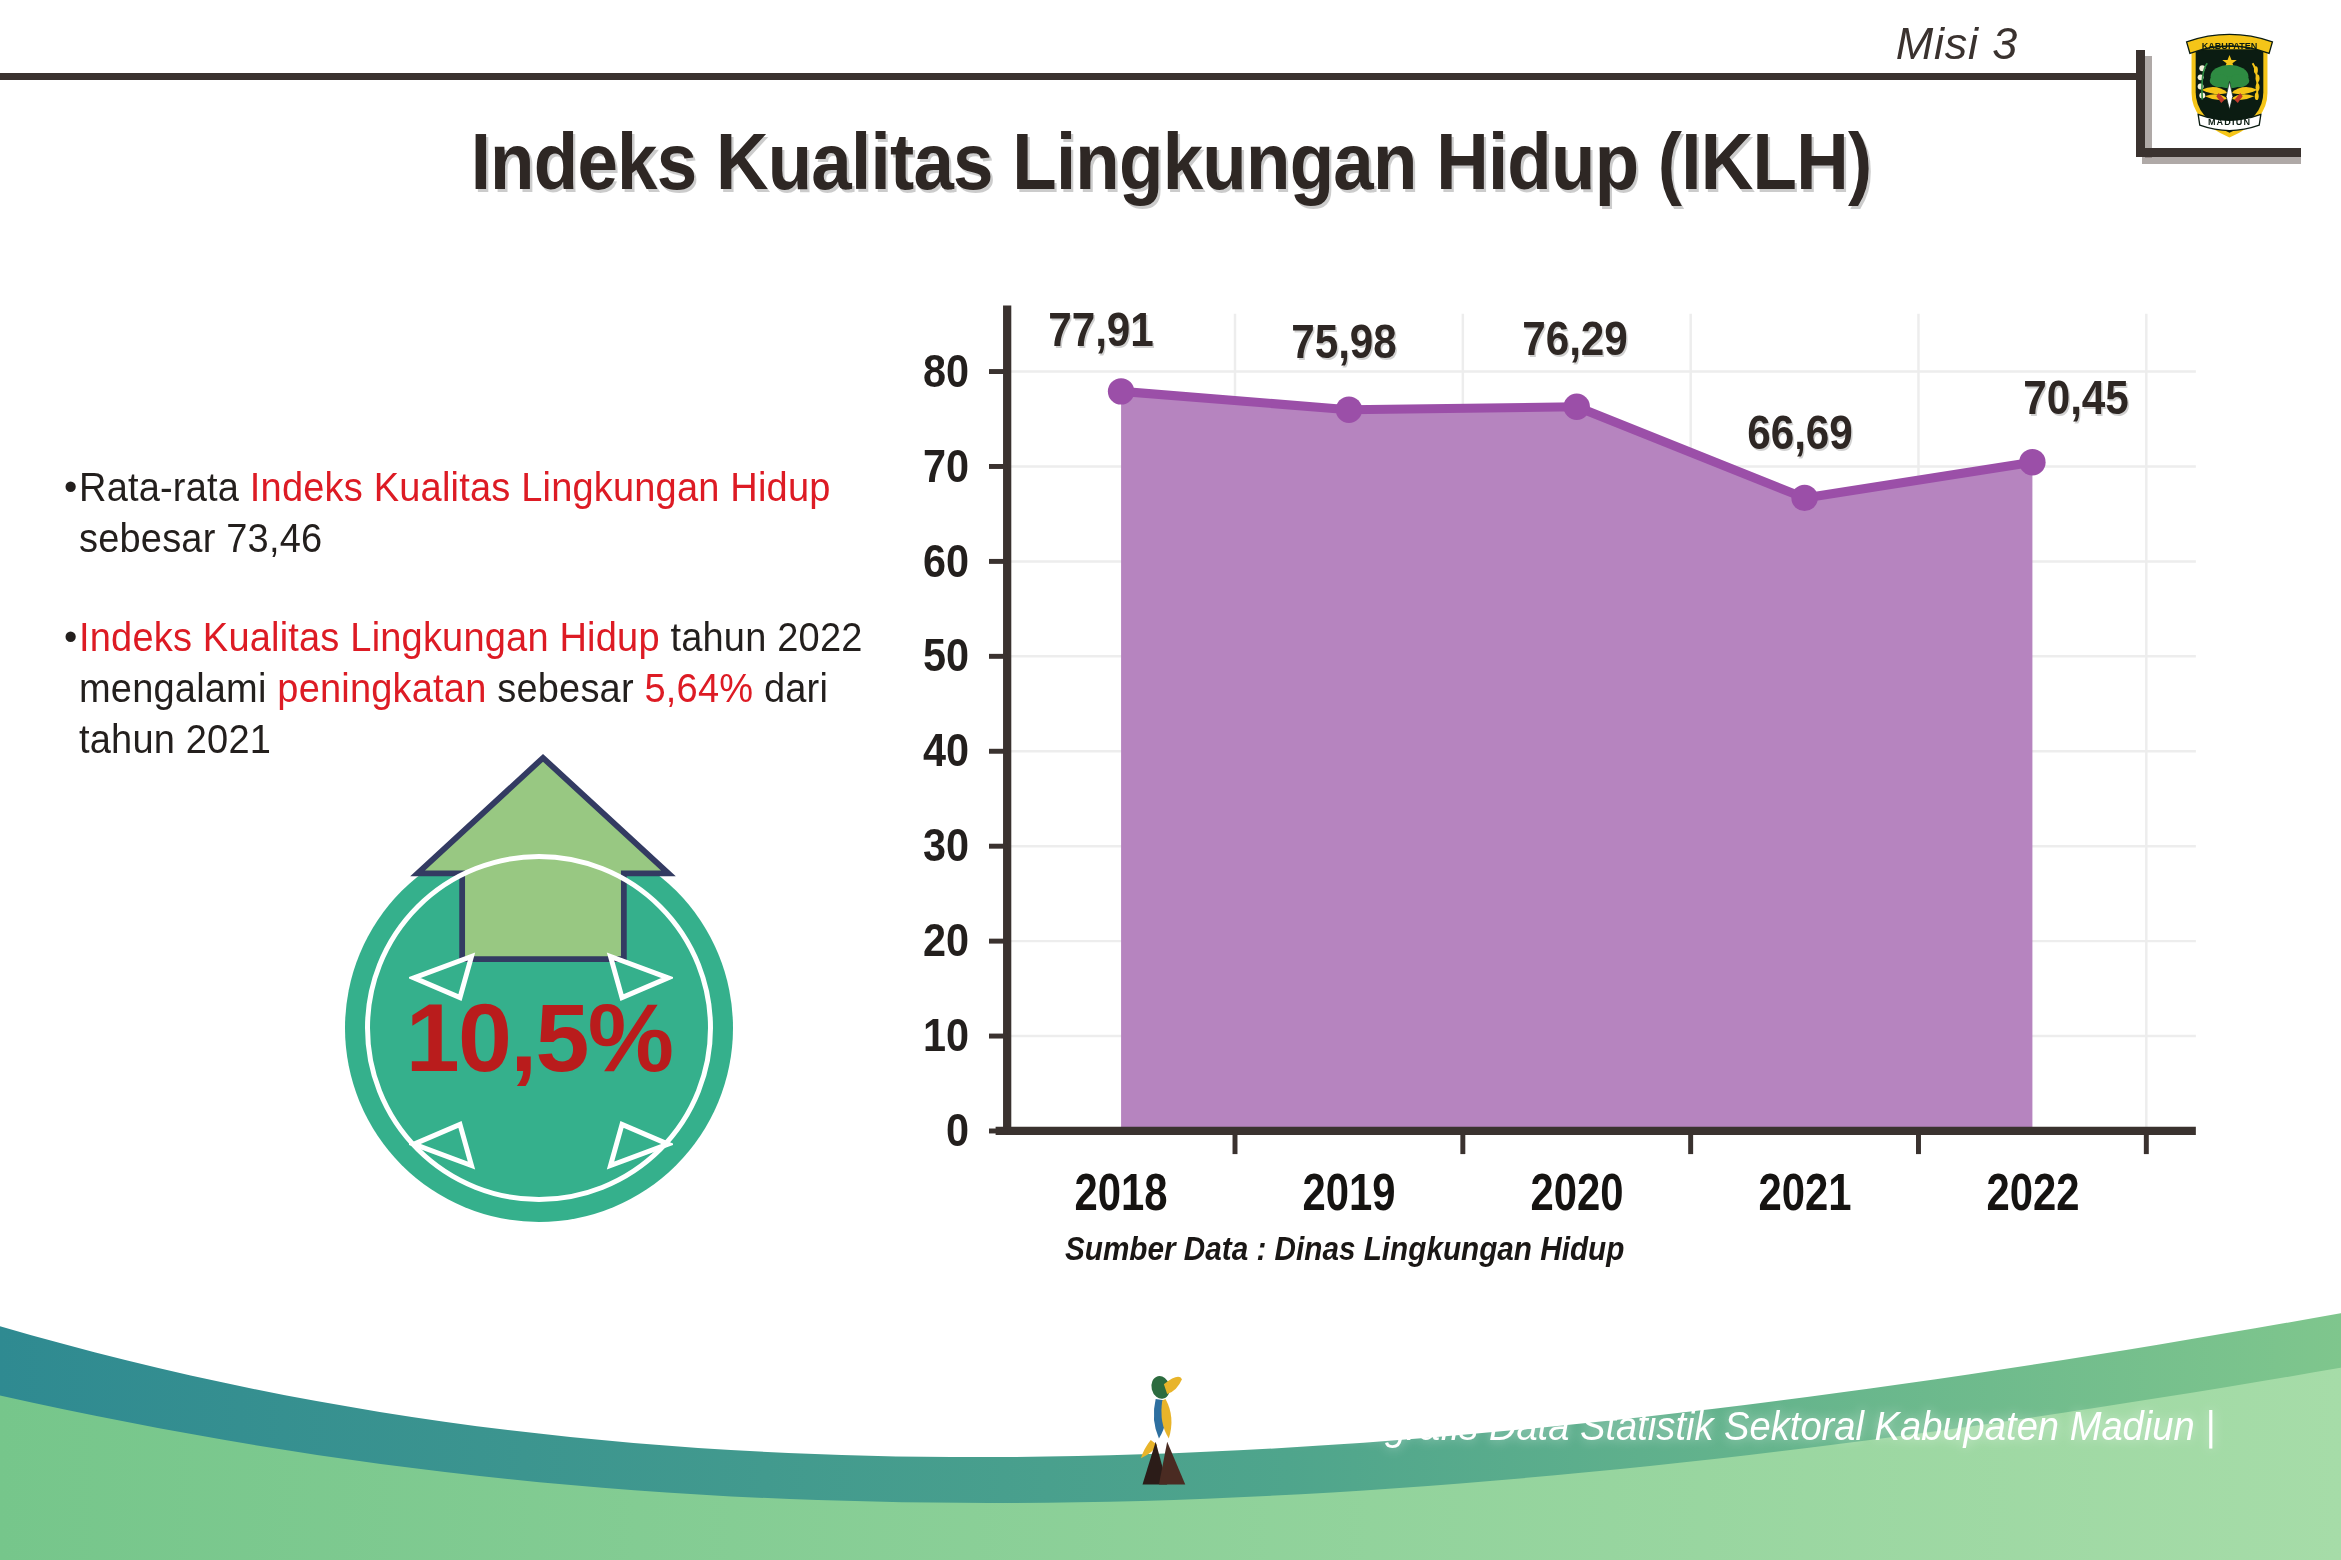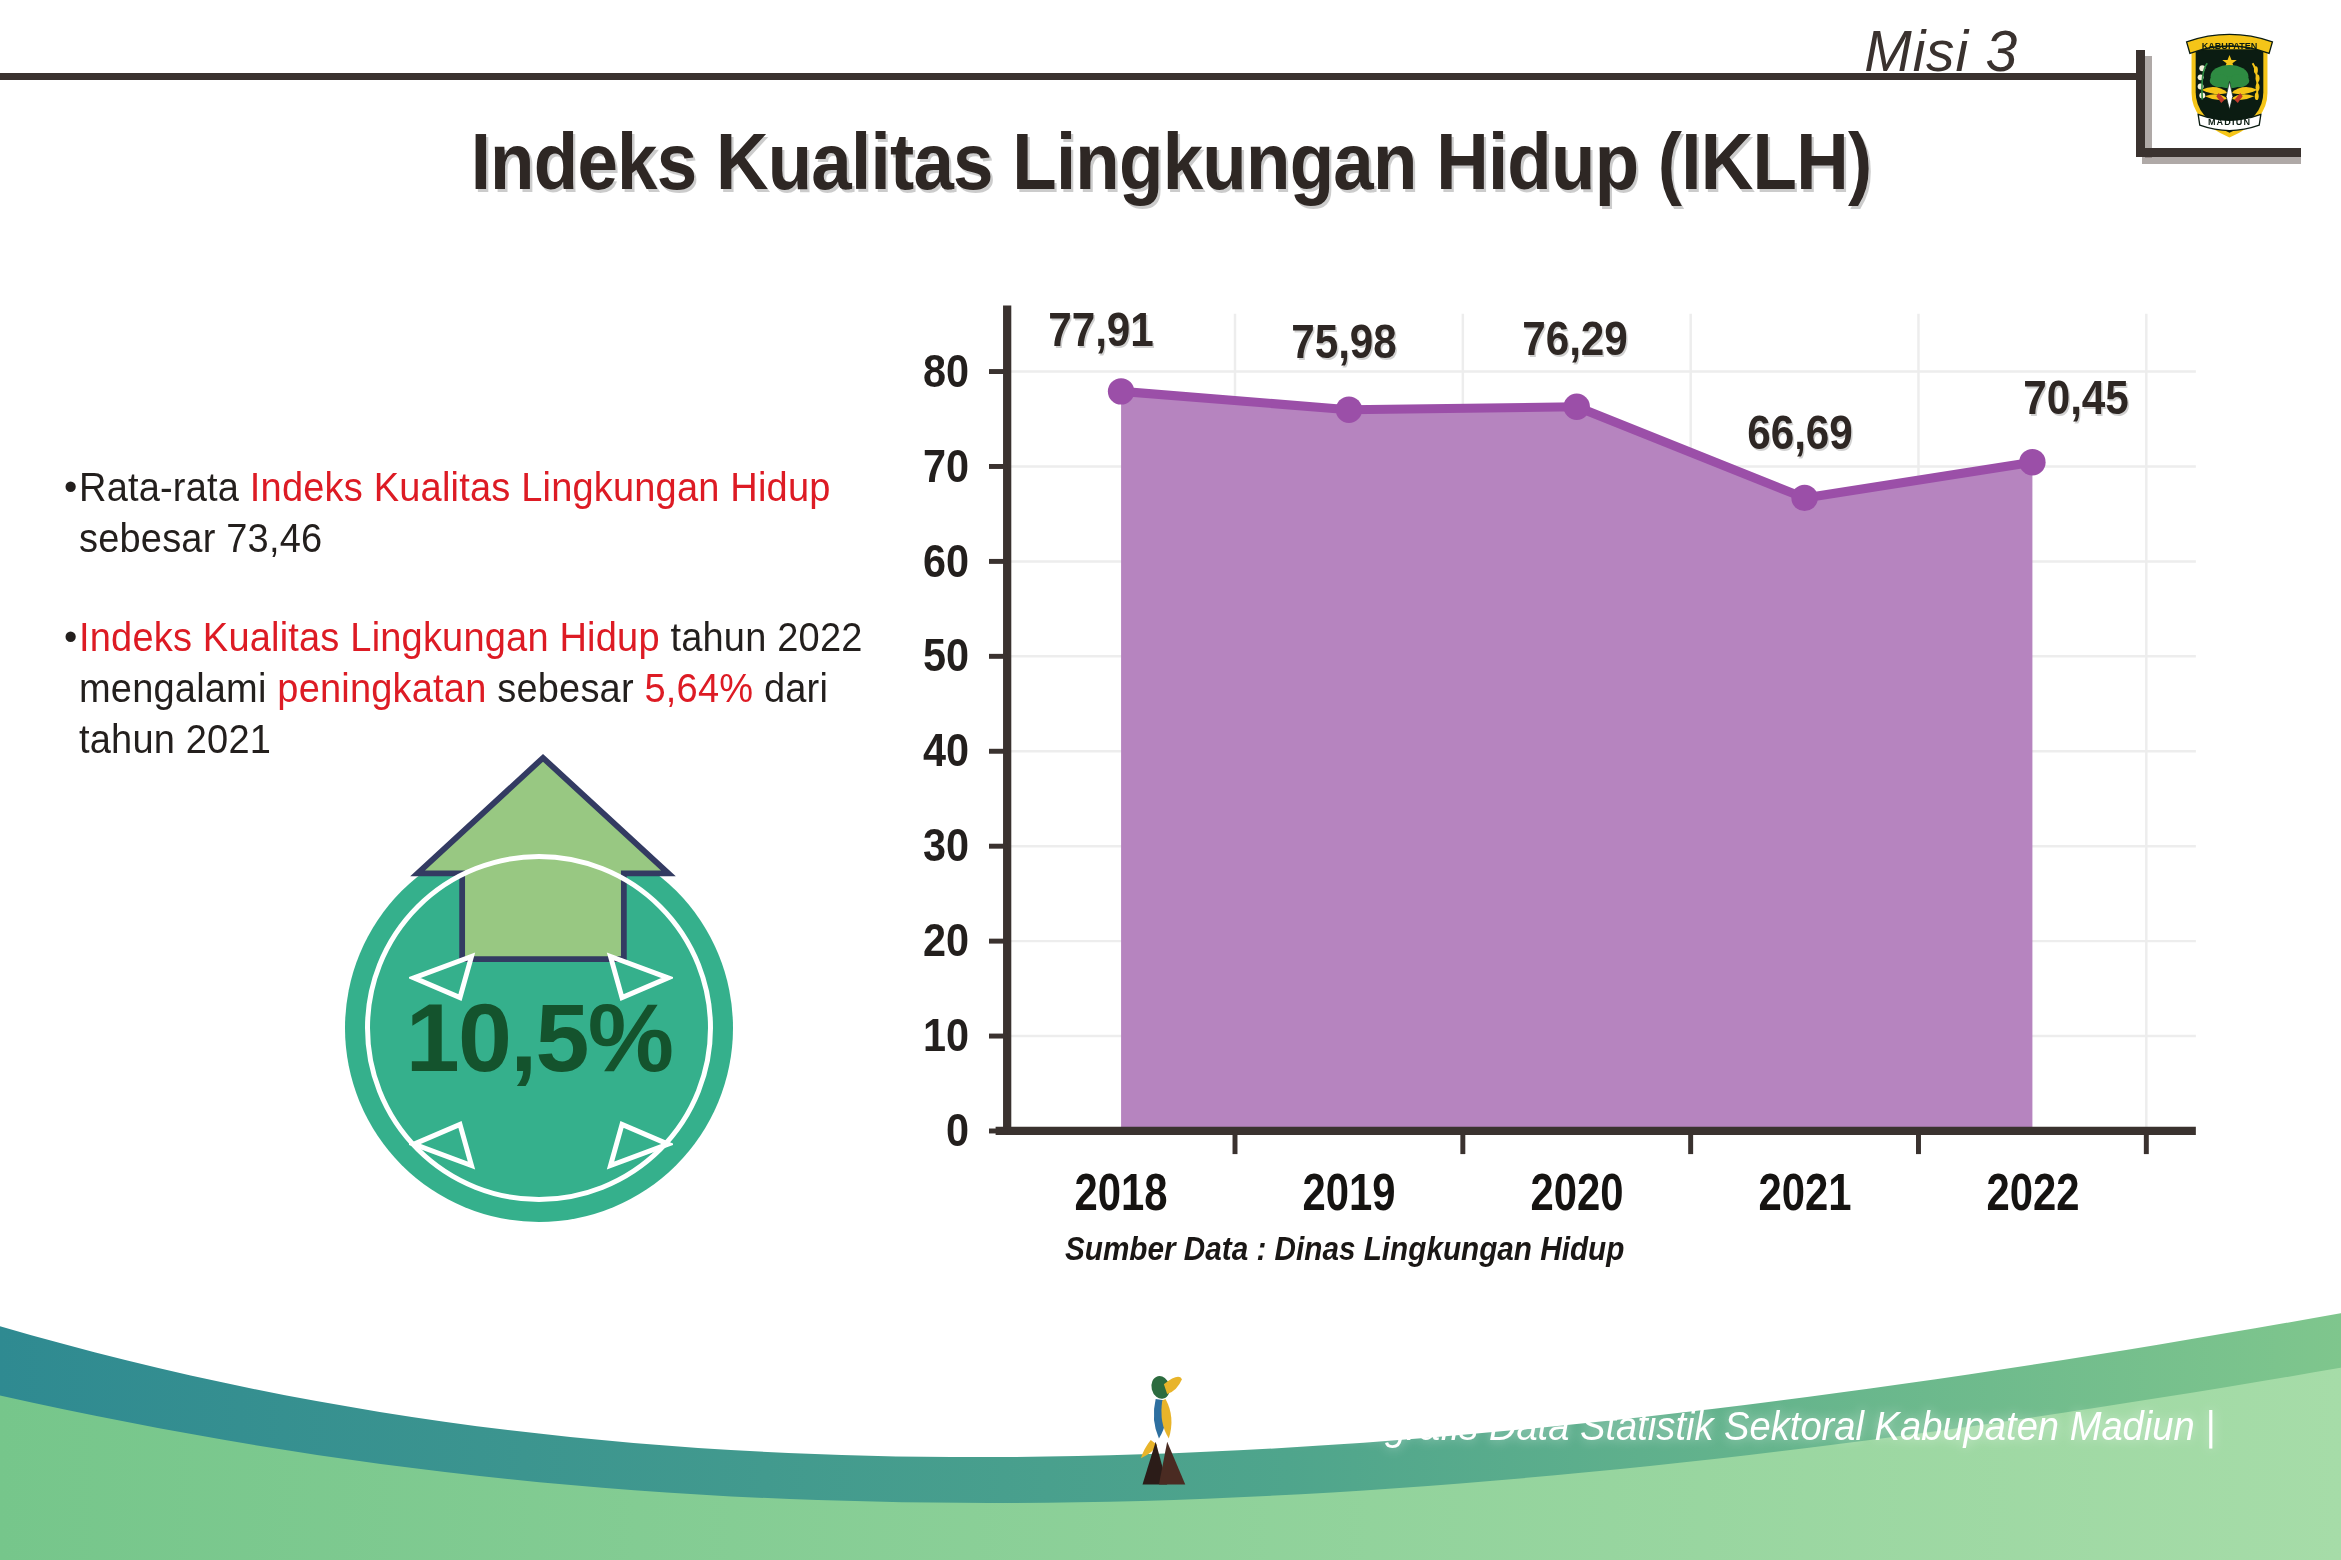--- a/index.html
+++ b/index.html
@@ -12,21 +12,21 @@
   }
 
   
   #header-bar { position:absolute; left:0; top:0; width:2342px; height:165px; }
   #header-rule {
     position:absolute; left:0; top:73px; width:2139px; height:7.4px;
     background:#3A322F;
   }
   #misi-label {
     position:absolute; right:324px; top:18px;
-    font-size:57px; font-style:italic; color:#3A322F;
+    font-size:45px; font-style:italic; color:#3A322F;
     font-family:"Liberation Sans", sans-serif;
     letter-spacing:0.8px;
   }
   #corner-bracket {
     position:absolute; left:2136px; top:50px; width:165px; height:107px;
   }
   #corner-bracket .v {
     position:absolute; left:0; top:0; width:9px; height:107px; background:#3A322F;
   }
   #corner-bracket .h {
@@ -78,21 +78,21 @@
   #badge-circle {
     position:absolute; left:33px; top:91px; width:388px; height:388px;
     border-radius:50%; background:#35B08C;
   }
   #badge-ring {
     position:absolute; left:53px; top:111px; width:348px; height:348px;
     border-radius:50%; border:5.8px solid #ffffff;
   }
   #badge-value {
     position:absolute; left:33px; top:239px; width:388px;
-    text-align:center; color:#14532d;
+    text-align:center; color:#b91c1c;
     font-size:97px; font-weight:bold;
     font-family:"Liberation Sans", sans-serif;
     letter-spacing:-1.7px;
   }
   .tick-arrow { position:absolute; }
 
   
   #chart {
     position:absolute; left:974px; top:289px; width:1222px; height:875px;
   }

